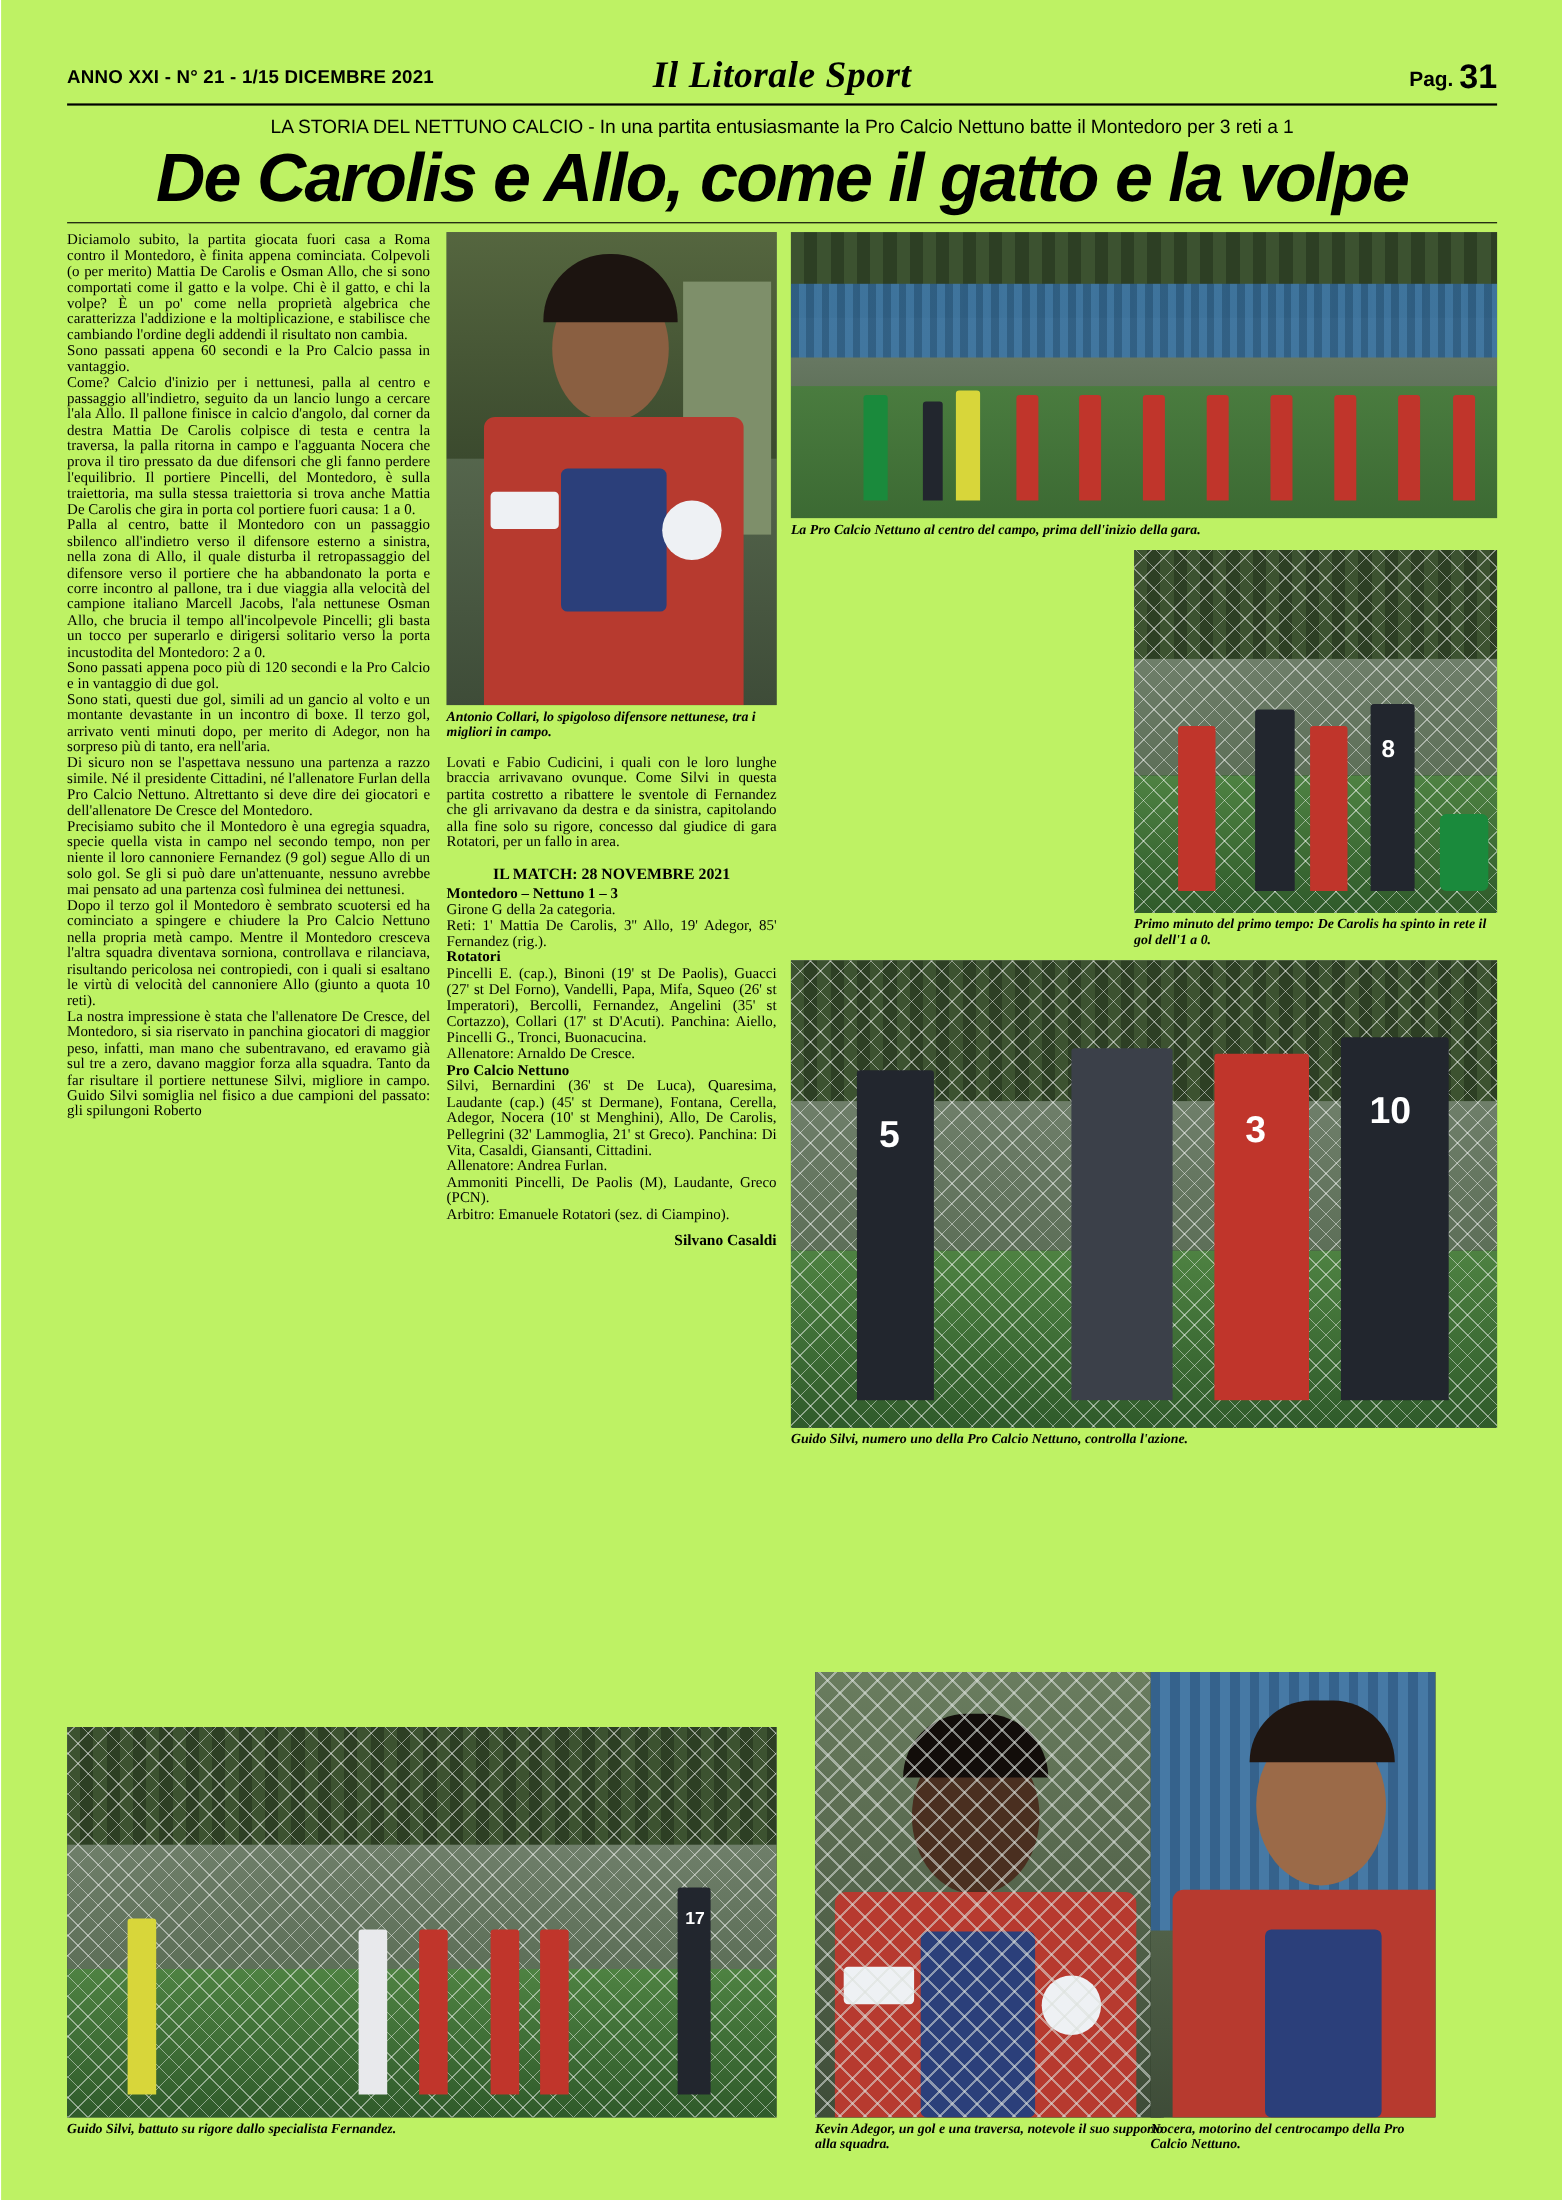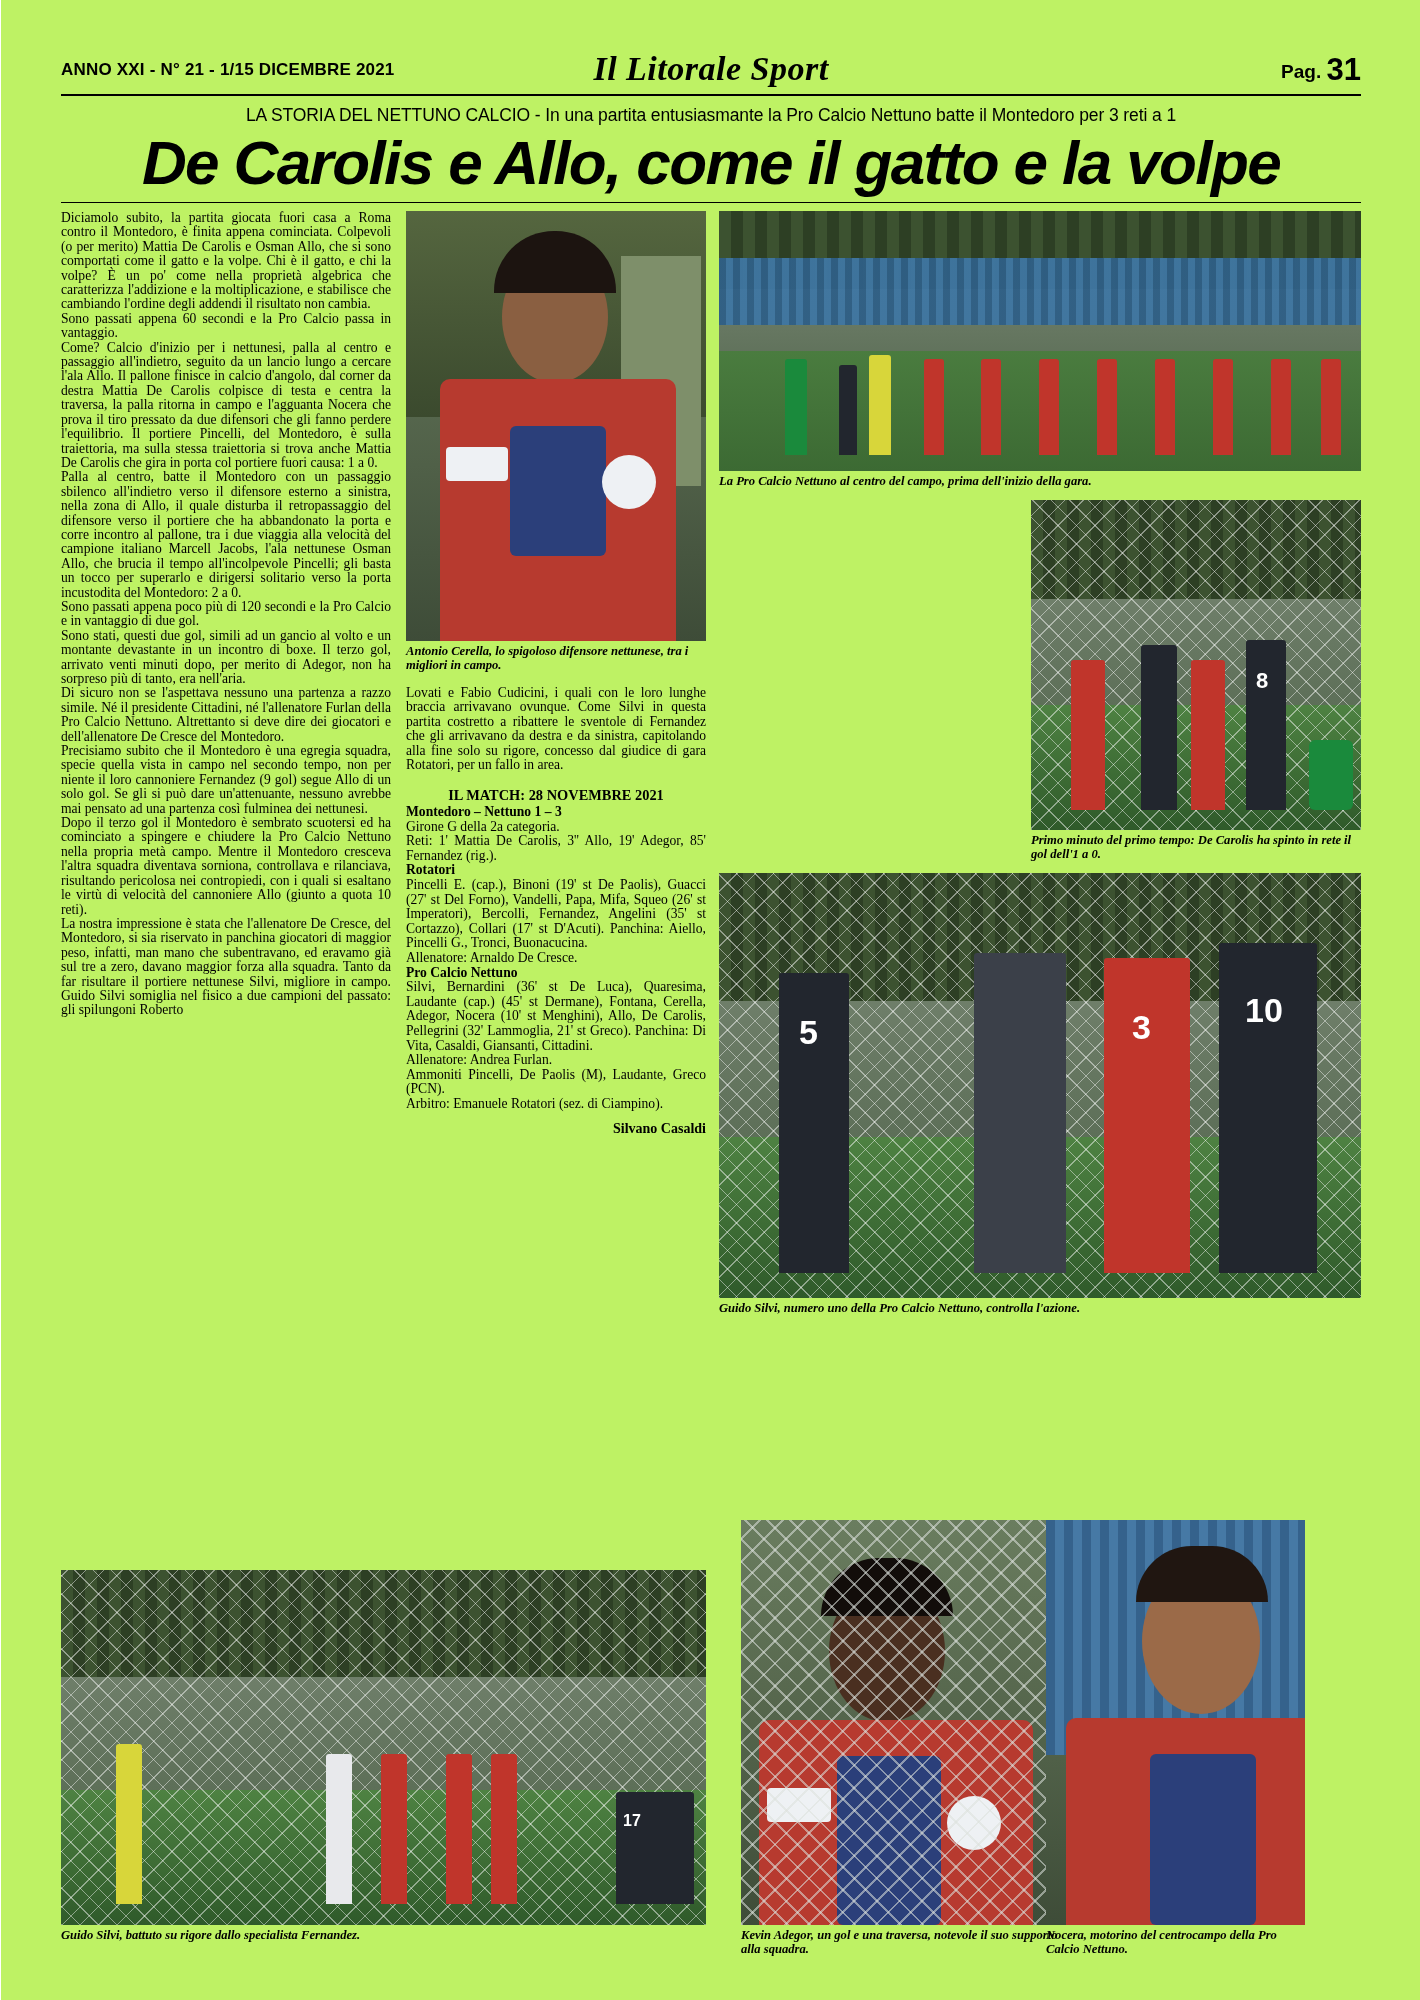--- a/index.html
+++ b/index.html
@@ -99,21 +99,21 @@
           <div class="portrait-bg"></div>
           <div style="position:absolute;left:0;right:0;top:0;height:48%;background:linear-gradient(180deg,#55663f,#3b4a2e);"></div>
           <div style="position:absolute;left:215px;top:45px;width:80px;height:230px;background:#7e8f6a;"></div>
           <div class="face" style="left:96px;top:40px;width:106px;height:132px;"></div>
           <div style="position:absolute;left:88px;top:20px;width:122px;height:62px;border-radius:60px 60px 0 0;background:#1c1410;"></div>
           <div class="torso-red" style="left:34px;top:168px;width:236px;height:262px;"></div>
           <div class="torso-blue" style="left:104px;top:215px;width:96px;height:130px;border-radius:6px;"></div>
           <div style="position:absolute;left:40px;top:236px;width:62px;height:34px;background:#eef1f4;border-radius:4px;"></div>
           <div style="position:absolute;left:196px;top:244px;width:54px;height:54px;background:#eef1f4;border-radius:50%;"></div>
         </div>
-        <div class="cap">Antonio Cerella, lo spigoloso difensore nettunese, tra i migliori in campo.</div>
+        <div class="cap">Antonio Collari, lo spigoloso difensore nettunese, tra i migliori in campo.</div>
 
         <div class="colText" style="margin-top:14px;">
           <p>Lovati e Fabio Cudicini, i quali con le loro lunghe braccia arrivavano ovunque. Come Silvi in questa partita costretto a ribattere le sventole di Fernandez che gli arrivavano da destra e da sinistra, capitolando alla fine solo su rigore, concesso dal giudice di gara Rotatori, per un fallo in area.</p>
         </div>
 
         <div class="matchbox" style="margin-top:16px;">
           <div class="matchtitle">IL MATCH: 28 NOVEMBRE 2021</div>
           <div class="b">Montedoro – Nettuno 1 – 3</div>
           <div>Girone G della 2a categoria.</div>
           <div>Reti: 1' Mattia De Carolis, 3'' Allo, 19' Adegor, 85' Fernandez (rig.).</div>
@@ -192,21 +192,21 @@
         <div class="photo" style="height:355px;">
           <div class="sky"></div>
           <div class="trees"></div>
           <div class="grass2"></div>
           <div class="net"></div>
           <div class="player jersey-yellow" style="left:55px;height:160px;width:26px;"></div>
           <div class="player" style="left:265px;height:150px;width:26px;background:#e8e9ec;"></div>
           <div class="player jersey-red" style="left:320px;height:150px;width:26px;"></div>
           <div class="player jersey-red" style="left:385px;height:150px;width:26px;"></div>
           <div class="player jersey-red" style="left:430px;height:150px;width:26px;"></div>
-          <div class="player jersey-dark" style="left:555px;height:112px;width:30px;padding-left:48px;">
+          <div class="player jersey-dark" style="left:555px;height:188px;width:30px;">
             <span style="position:absolute;left:7px;top:20px;color:#fff;font-family:'Liberation Sans',sans-serif;font-size:16px;font-weight:bold;">17</span>
           </div>
         </div>
         <div class="cap">Guido Silvi, battuto su rigore dallo specialista Fernandez.</div>
       </div>
 
       <div style="position:absolute;left:660px;top:-50px;width:317px;margin-left:20px;">
         <div class="photo" style="height:405px;">
           <div class="portrait-bg"></div>
           <div class="face" style="left:88px;top:60px;width:116px;height:142px;background:#4a2f20;"></div>

